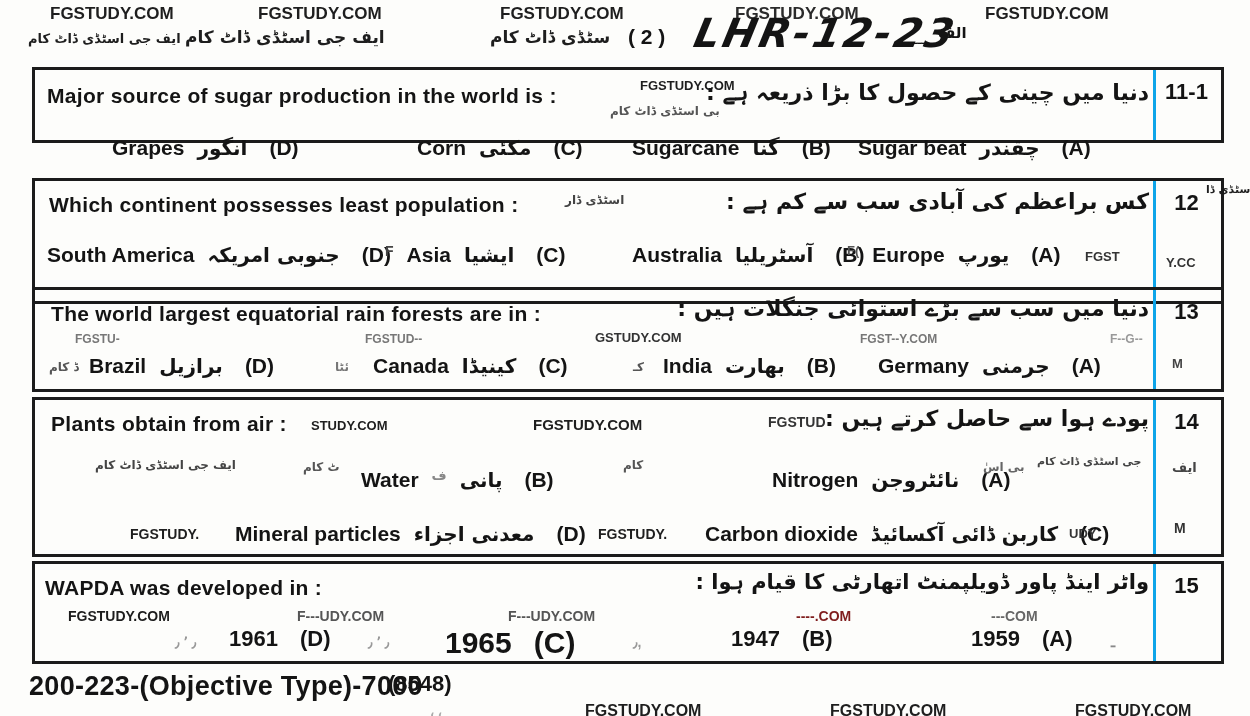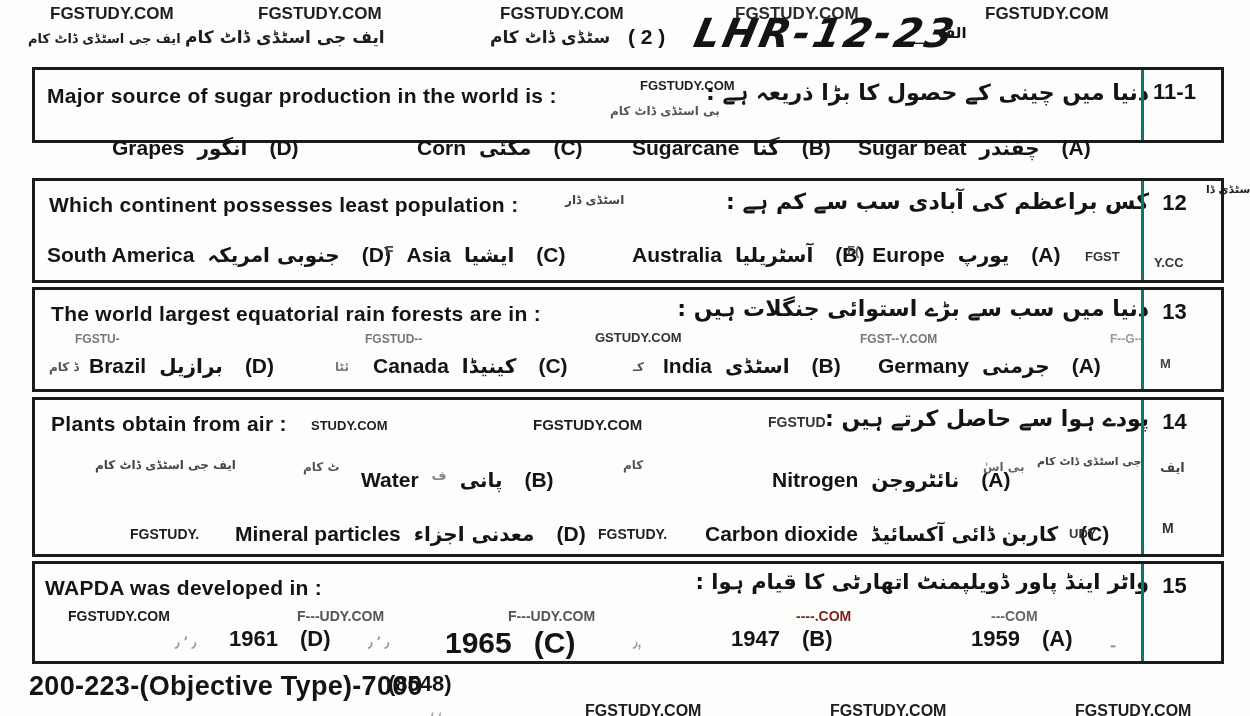--- a/index.html
+++ b/index.html
@@ -2,21 +2,21 @@
 <html><head>
 <meta charset="utf-8">
 <style>
   html,body{margin:0;padding:0;}
   .page{position:relative;width:1250px;height:716px;background:#fdfdfb;overflow:hidden;
         color:#141414;font-family:"Liberation Sans",sans-serif;}
   .abs{position:absolute;white-space:nowrap;}
   .wm{position:absolute;font-weight:700;color:#1e1e1e;white-space:nowrap;}
   .wmf{position:absolute;font-weight:600;color:#777;white-space:nowrap;}
   .qbox{position:absolute;left:32px;width:1192px;border:3px solid #1b1b1b;box-sizing:border-box;background:transparent;}
-  .qnum{position:absolute;right:16px;top:0;bottom:0;width:64px;border-left:3px solid #0f766e;box-sizing:border-box;}
+  .qnum{position:absolute;right:4px;top:0;bottom:0;width:64px;border-left:3px solid #0ea5e9;box-sizing:border-box;}
   .qnum .n{display:block;text-align:center;font-weight:700;font-size:22px;padding-top:9px;}
   .qen{position:absolute;font-weight:700;font-size:21px;letter-spacing:.3px;white-space:nowrap;}
   .qur{position:absolute;font-weight:700;font-size:22px;direction:rtl;white-space:nowrap;font-family:"DejaVu Sans",sans-serif;}
   .opt{position:absolute;display:flex;align-items:flex-start;column-gap:13px;font-weight:700;font-size:21px;white-space:nowrap;}
   .opt .ur{font-size:20px;direction:rtl;font-family:"DejaVu Sans",sans-serif;}
   .opt .lt{margin-left:9px;}
   .uwm{font-family:"DejaVu Sans",sans-serif;direction:rtl;}
   .hand{position:absolute;font-family:"DejaVu Sans",sans-serif;font-style:italic;font-weight:700;
         font-size:40px;letter-spacing:3px;transform:skewX(-12deg);white-space:nowrap;}
   .frag{position:absolute;font-weight:700;white-space:nowrap;}
@@ -65,21 +65,21 @@
     <div class="opt" style="left:823px;top:66px">
       <span class="en">Sugar beat</span>
       <span class="ur">چقندر</span>
       <span class="lt">(A)</span>
     </div>
     <div class="qnum">
       <span class="n">11-1</span>
     </div>
   </div>
 
-  <div class="qbox" style="top:178px;height:105px">
+  <div class="qbox" style="top:178px;height:126px">
     <span class="qen" style="left:14px;top:12px">Which continent possesses least population :</span>
     <span class="wmf uwm" style="left:530px;top:12px;font-size:12px;color:#444">اسٹڈی ڈار</span>
     <span class="qur" style="right:72px;top:8px">کس براعظم کی آبادی سب سے کم ہے :</span>
 
     <div class="opt" style="left:12px;top:62px">
       <span class="en">South America</span>
       <span class="ur">جنوبی امریکہ</span>
       <span class="lt">(D)</span>
     </div>
     <div class="opt" style="left:350px;top:62px">
@@ -124,21 +124,21 @@
     </div>
     <span class="wmf uwm" style="left:300px;top:70px;font-size:12px">ئٹا</span>
     <div class="opt" style="left:338px;top:64px">
       <span class="en">Canada</span>
       <span class="ur">کینیڈا</span>
       <span class="lt">(C)</span>
     </div>
     <span class="wmf uwm" style="left:598px;top:70px;font-size:12px;color:#555">کـ</span>
     <div class="opt" style="left:628px;top:64px">
       <span class="en">India</span>
-      <span class="ur">اسٹڈی</span>
+      <span class="ur">بھارت</span>
       <span class="lt">(B)</span>
     </div>
     <div class="opt" style="left:843px;top:64px">
       <span class="en">Germany</span>
       <span class="ur">جرمنی</span>
       <span class="lt">(A)</span>
     </div>
     <div class="qnum">
       <span class="n">13</span>
       <span class="wm" style="left:16px;top:66px;font-size:13px;color:#444">M</span>

